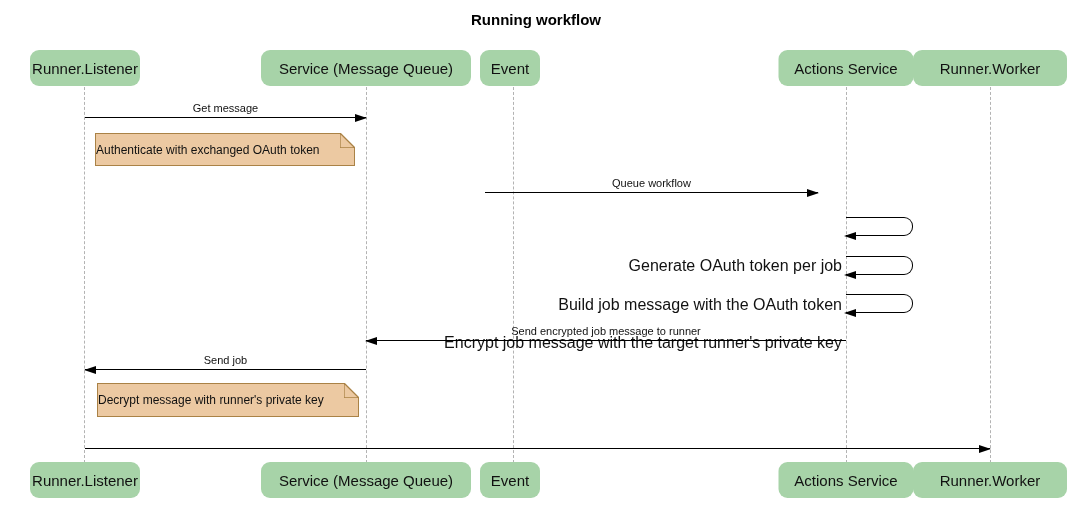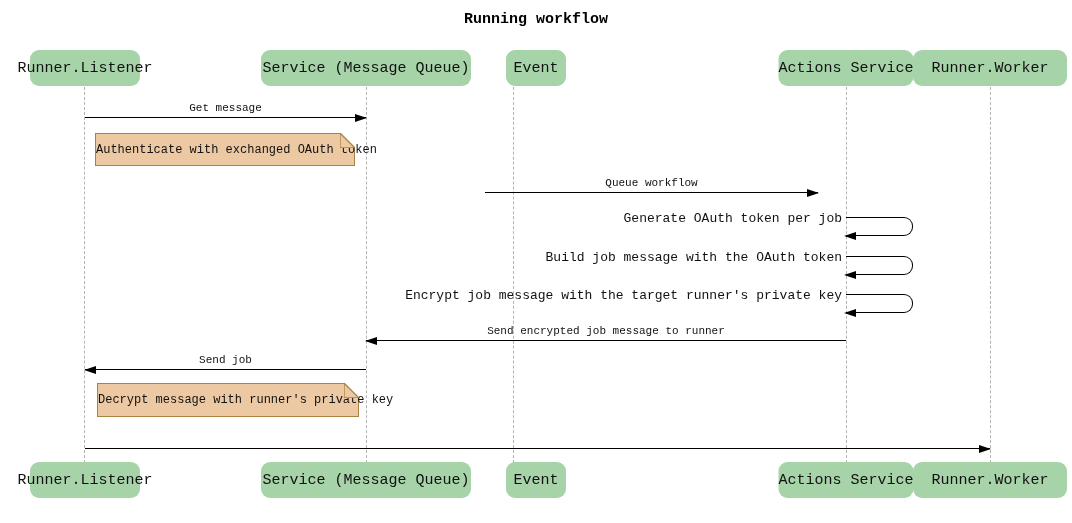--- a/index.html
+++ b/index.html
@@ -1,31 +1,31 @@
 <!DOCTYPE html>
 <html style="--background: #ffffff; --participant_fill: #a7d3a8; --note_fill: #ecc9a2; --note_border: #aa8246; --lifeline: #b3b3b3; --arrow: #000000;"><head>
 <meta charset="utf-8">
 <style>
   html,body{margin:0;padding:0;background:#fff;}
   .diagram{position:relative;width:1072px;height:523px;background:var(--background,#fff);
-    font-family:Liberation Mono, monospace;color:#111;overflow:hidden;}
+    font-family:Liberation Sans, sans-serif;color:#111;overflow:hidden;}
   .title{position:absolute;top:11px;left:0;right:0;text-align:center;
     font-size:15px;font-weight:bold;color:#000;}
   
   .lifeline{position:absolute;top:87px;height:376px;width:0;
     border-left:1.2px dashed var(--lifeline,#b3b3b3);}
   .ll-0{left:84px}.ll-1{left:366px}.ll-2{left:513px}.ll-3{left:846px}.ll-4{left:990px}
   
   .pbox{position:absolute;height:36px;border-radius:9px;
     background:var(--participant_fill,#a7d3a8);display:flex;align-items:center;
     justify-content:center;font-size:15px;transform:translateX(-50%);white-space:nowrap;}
   .pbox.top{top:50px}.pbox.bottom{top:462px}
   .p-0{left:85px;width:110px}
   .p-1{left:366px;width:210px}
-  .p-2{left:536px;width:60px}
+  .p-2{left:510px;width:60px}
   .p-3{left:846px;width:135px}
   .p-4{left:990px;width:154px}
   
   .msg{position:absolute;height:20px;border-bottom:1.4px solid var(--arrow,#000);}
   .msg .lbl{position:absolute;left:0;right:0;bottom:3px;text-align:center;
     font-size:11px;white-space:nowrap;}
   .ah{position:absolute;width:0;height:0;
     border-top:4.6px solid transparent;border-bottom:4.6px solid transparent;}
   .ah.right{border-left:12px solid var(--arrow,#000);right:-1px;bottom:-5.4px;}
   .ah.left{border-right:12px solid var(--arrow,#000);left:-1px;bottom:-5.4px;}
@@ -33,21 +33,21 @@
   .m-1{left:485px;top:172px;width:333px}
   .m-5{left:366px;top:320px;width:480px}
   .m-6{left:85px;top:349px;width:281px}
   .m-7{left:85px;top:428px;width:905px}
   
   .selfloop{position:absolute;left:846px;width:66px;height:17px;
     border:1.4px solid var(--arrow,#000);border-left:none;border-radius:0 9px 9px 0;}
   .selfloop .ah.left{left:-2px;bottom:-5.4px;}
   .sl-0{top:217px}.sl-1{top:256px}.sl-2{top:294px}
   .selflbl{position:absolute;right:230px;transform:translateY(-50%);
-    font-size:13px;white-space:nowrap;}
+    font-size:16px;white-space:nowrap;margin-top:48px;}
   .slbl-0{top:218px}.slbl-1{top:257px}.slbl-2{top:295px}
   
   .note{position:absolute;background:var(--note_fill,#ecc9a2);
     border:1.3px solid var(--note_border,#aa8246);display:flex;align-items:center;
     justify-content:flex-start;font-size:12px;white-space:nowrap;}
   .n-0{left:95px;top:133px;width:258px;height:31px}
   .n-1{left:97px;top:383px;width:260px;height:32px}
   .fold{position:absolute;top:-1.3px;right:-1.3px;}
 </style>
 </head>

